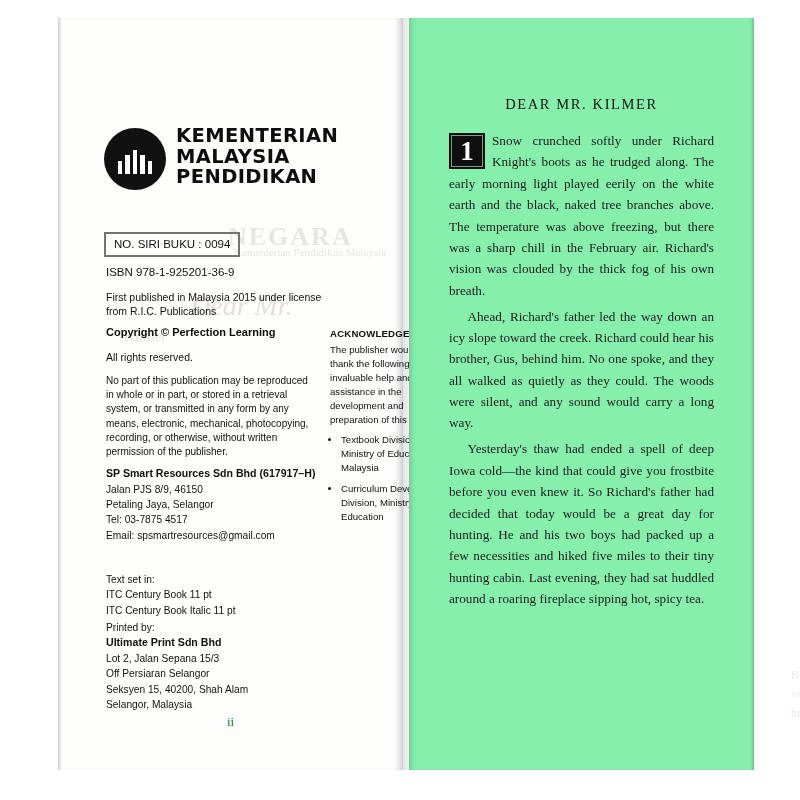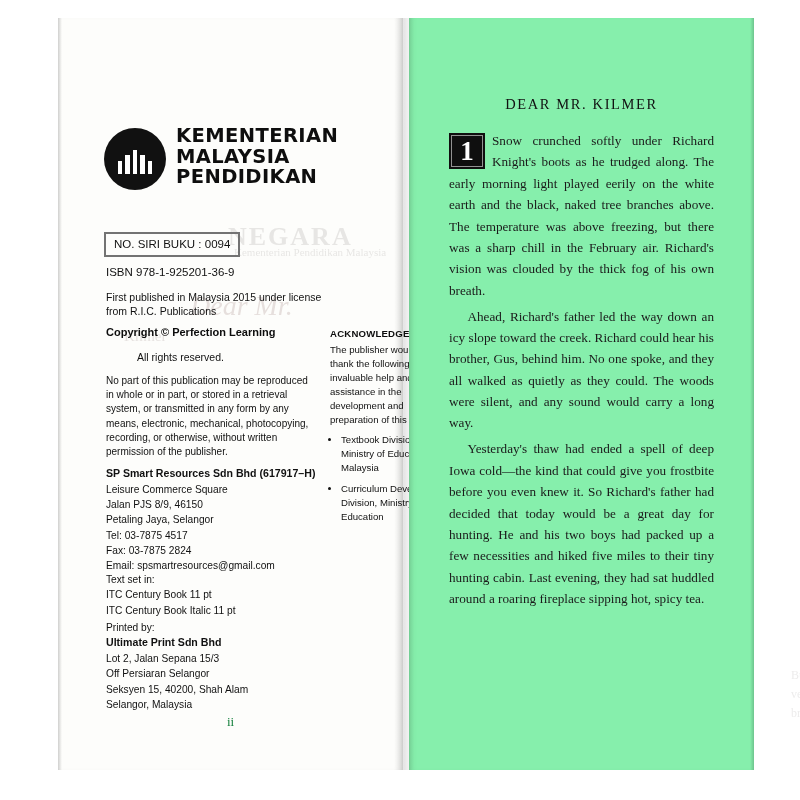--- a/index.html
+++ b/index.html
@@ -177,21 +177,20 @@
     font-size: 11px;
     font-weight: bold;
     color: #0d0d0d;
   }
   .allrights {
     position: absolute;
     left: 48px;
     top: 333px;
     font-size: 10.5px;
     color: #111;
-    margin-left: 31px;
   }
   .norepro {
     position: absolute;
     left: 48px;
     top: 356px;
     width: 205px;
     font-size: 10px;
     line-height: 1.42;
     color: #111;
   }
@@ -378,25 +377,23 @@
 
       <div class="siri-box">NO. SIRI BUKU : 0094</div>
       <div class="isbn">ISBN 978-1-925201-36-9</div>
       <div class="pub-line">First published in Malaysia 2015 under license from R.I.C. Publications</div>
       <div class="copyright">Copyright © Perfection Learning</div>
       <div class="allrights">All rights reserved.</div>
       <div class="norepro">No part of this publication may be reproduced in whole or in part, or stored in a retrieval system, or transmitted in any form by any means, electronic, mechanical, photocopying, recording, or otherwise, without written permission of the publisher.</div>
 
       <div class="company">
         <div class="co-name">SP Smart Resources Sdn Bhd (617917–H)</div>
-        <div>Leisure Commerce Square</div>
         <div>Jalan PJS 8/9, 46150</div>
         <div>Petaling Jaya, Selangor</div>
         <div>Tel: 03-7875 4517</div>
-        <div>Fax: 03-7875 2824</div>
         <div>Email: spsmartresources@gmail.com</div>
       </div>
 
       <div class="typeset">
         <div>Text set in:</div>
         <div>ITC Century Book 11 pt</div>
         <div>ITC Century Book Italic 11 pt</div>
       </div>
 
       <div class="printed">

